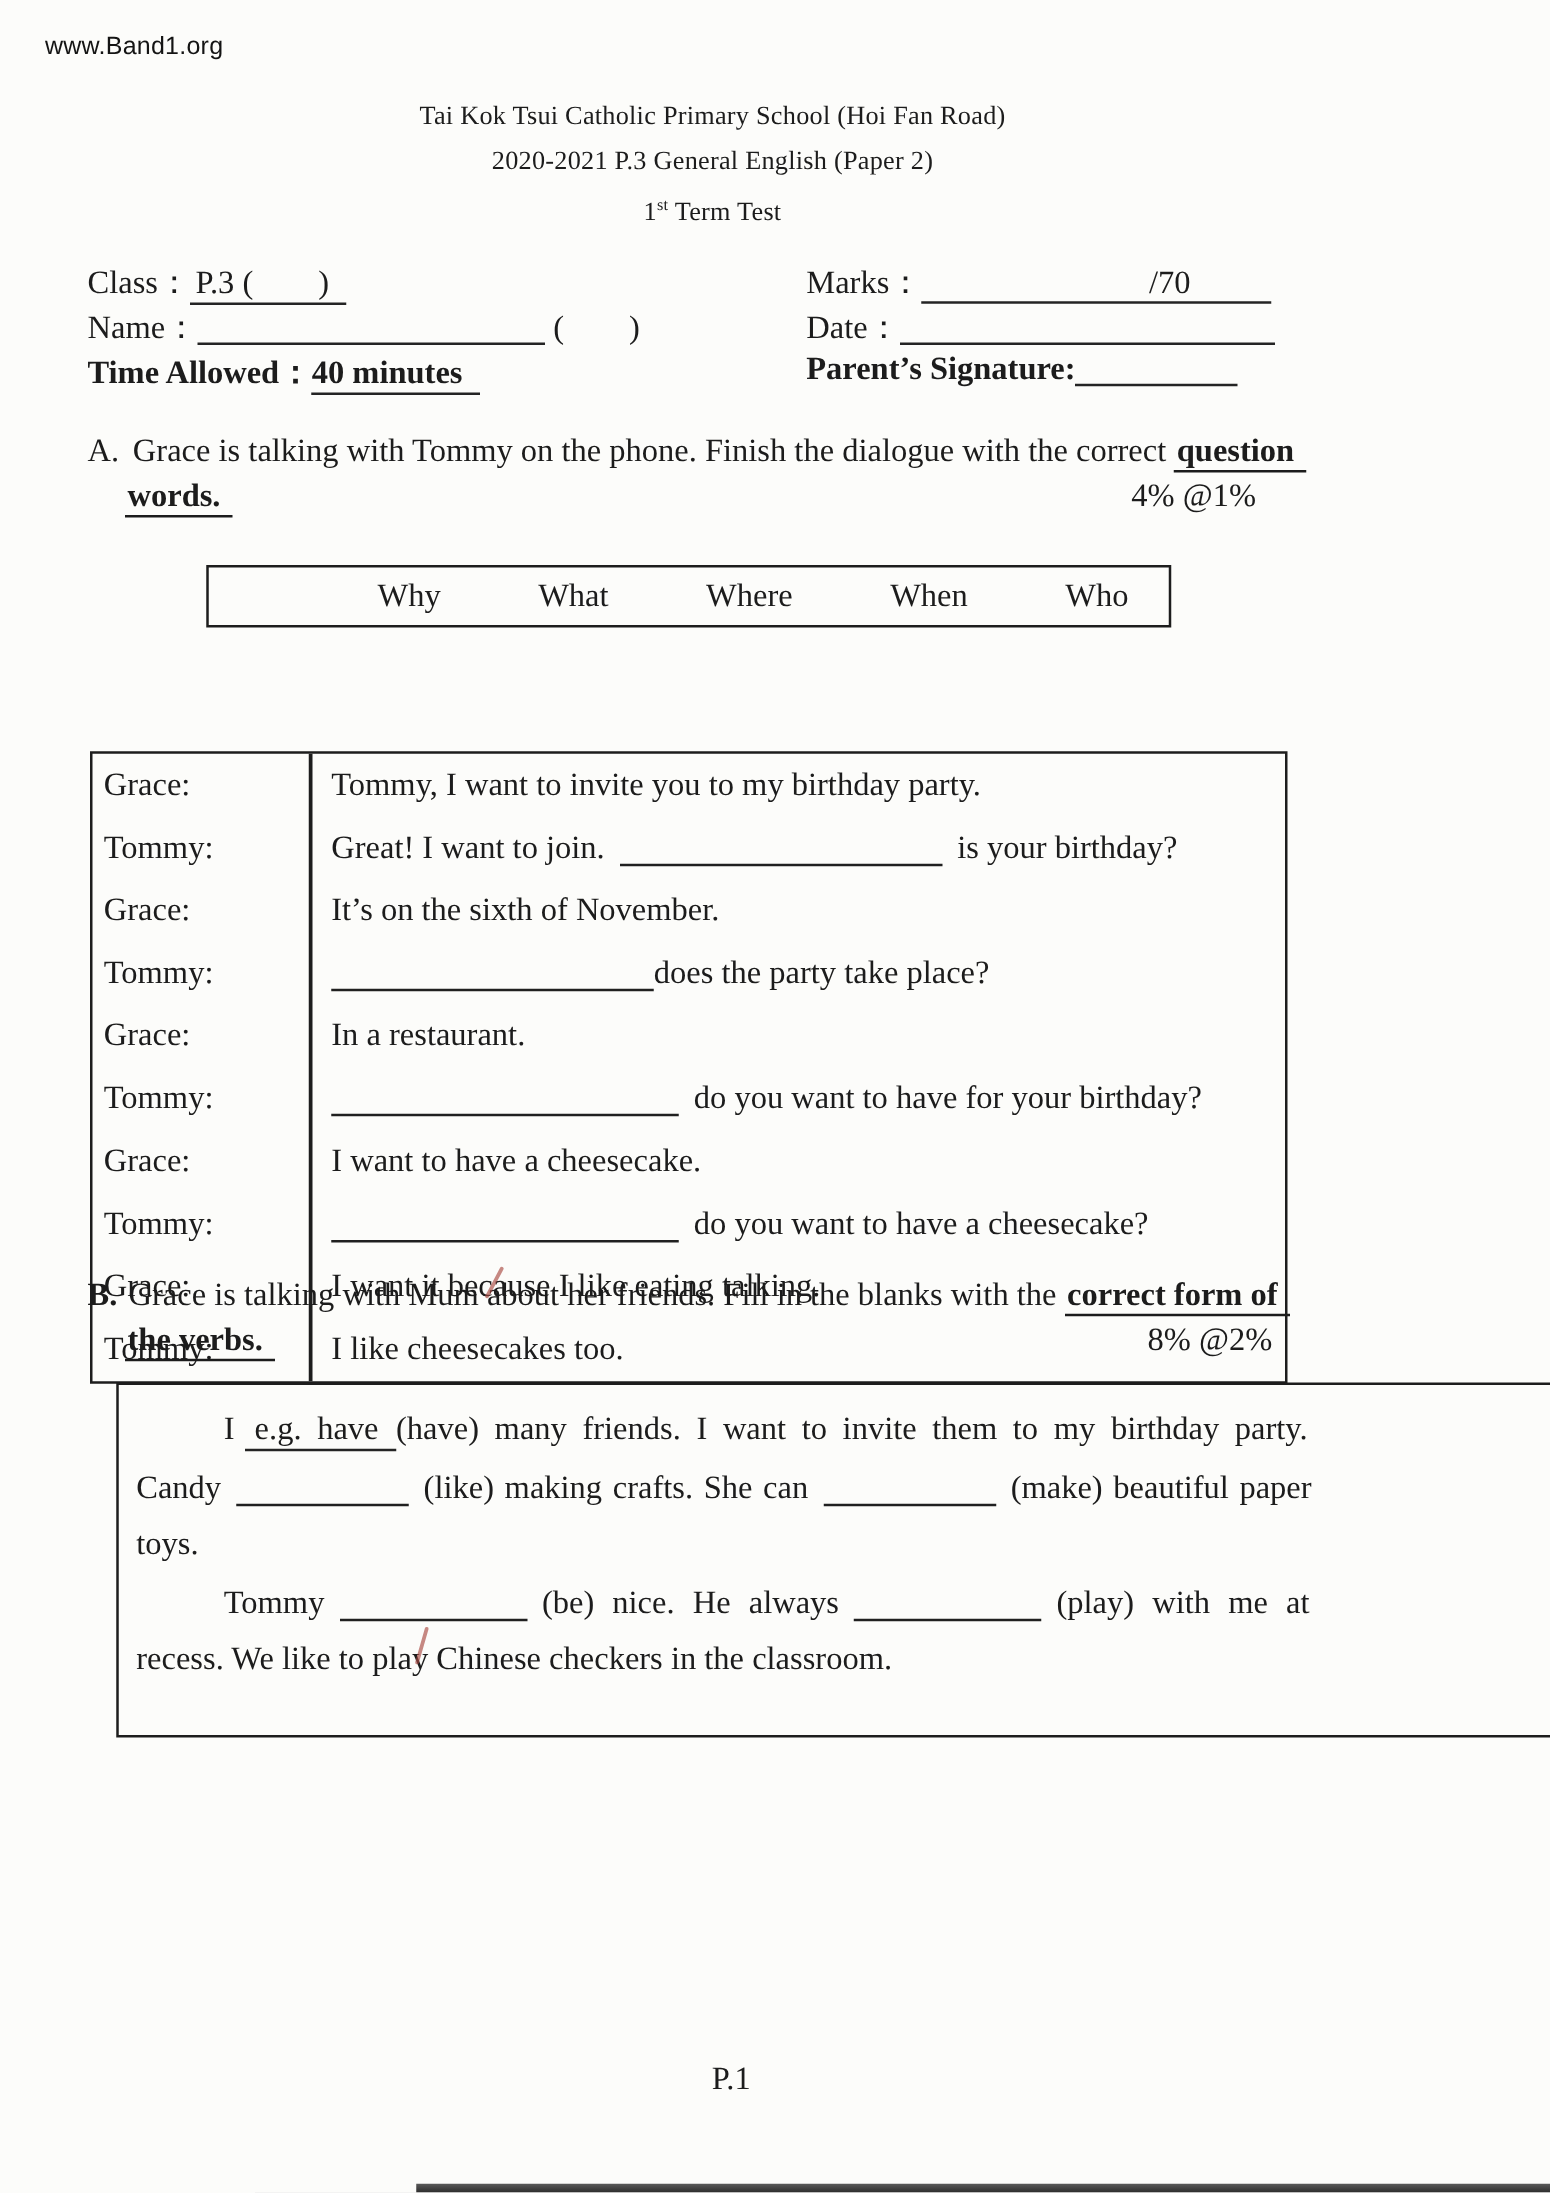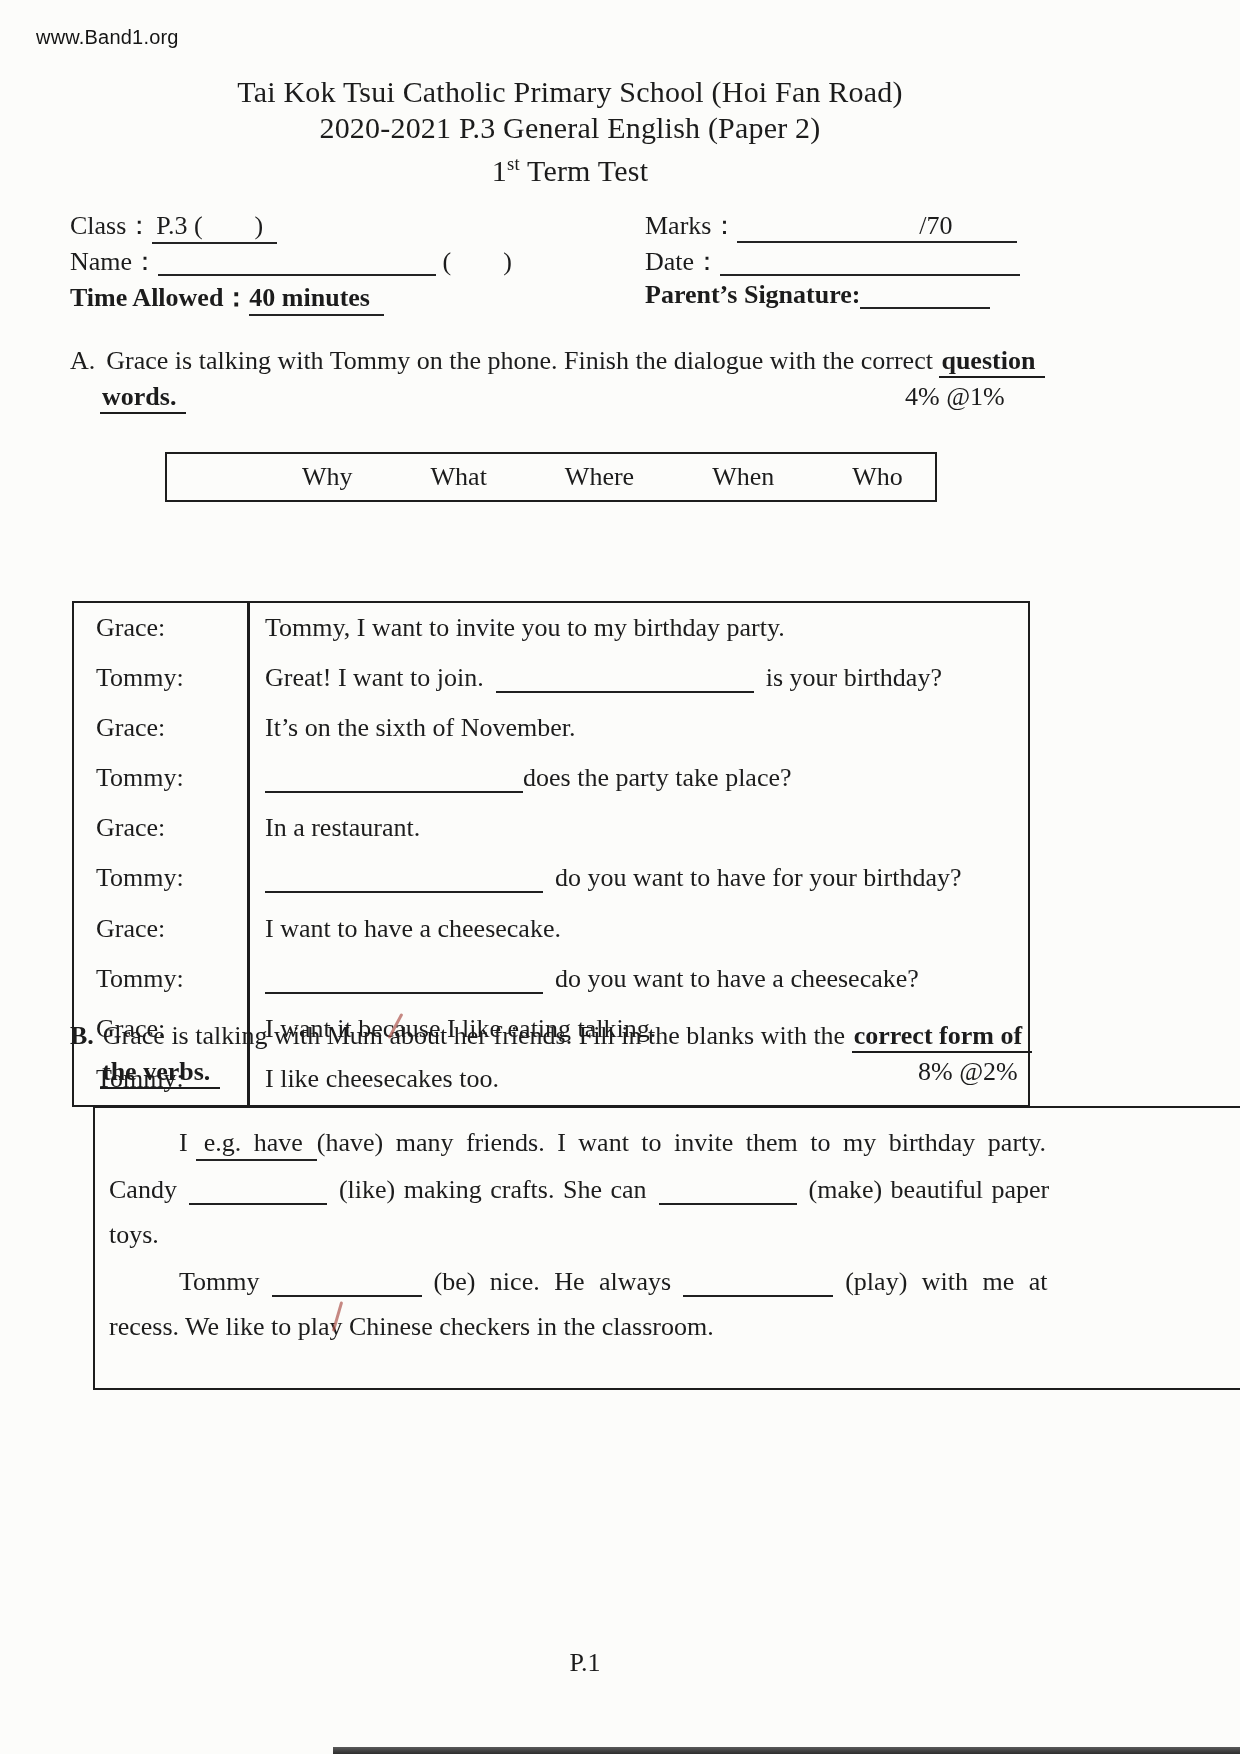--- a/index.html
+++ b/index.html
@@ -15,21 +15,21 @@
     overflow:hidden;
   }
   .abs{position:absolute;}
   .watermark{
     left:36px;top:26px;
     font-family:"Liberation Sans", sans-serif;
     font-size:20px;color:#141414;letter-spacing:.2px;
   }
   .title-block{
     left:0;top:74px;width:1140px;
-    text-align:center;font-size:30px;line-height:36px;letter-spacing:.2px;
+    text-align:center;font-size:21px;line-height:36px;letter-spacing:.2px;
   }
   sup{font-size:.62em;}
   
   .hrow{white-space:nowrap;}
   .hleft{left:70px;}
   .hright{left:645px;}
   .r1{top:208px;} .r2{top:244px;text-align:right;} .r3{top:280px;font-weight:bold;}
   .u{border-bottom:2px solid #242424;padding-bottom:2px;}
   .fieldline{
     display:inline-block;border-bottom:2px solid #242424;
@@ -59,21 +59,21 @@
     display:flex;align-items:center;justify-content:flex-start;
     padding-left:135px;gap:78px;
   }
   
   .dialogue{
     left:72px;top:601px;width:958px;height:506px;
     border:2.5px solid #1d1d1d;box-sizing:border-box;
   }
   .divider{position:absolute;left:173px;top:0;bottom:0;width:2.5px;background:#1d1d1d;}
   .drow{display:flex;height:50.1px;line-height:50.1px;white-space:nowrap;}
-  .dspk{width:173px;padding-left:22px;box-sizing:border-box;}
+  .dspk{width:173px;padding-left:9px;box-sizing:border-box;}
   .dtxt{flex:1;padding-left:18px;}
   .blank{
     display:inline-block;border-bottom:2.5px solid #202020;
     height:32px;vertical-align:-7px;
   }
   .bw258{width:258px;} .bw278{width:278px;}
   .mlr{margin:0 12px;} .mr{margin-right:12px;}
   
   .bbox{
     left:93px;top:1106px;width:1201px;height:284px;

